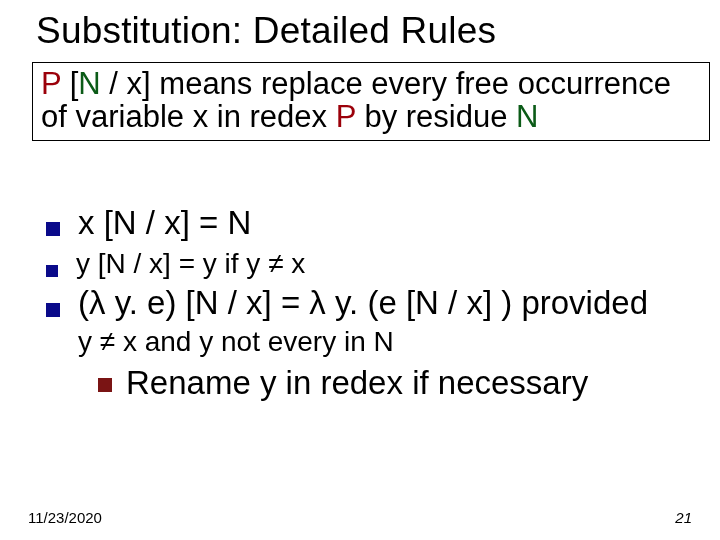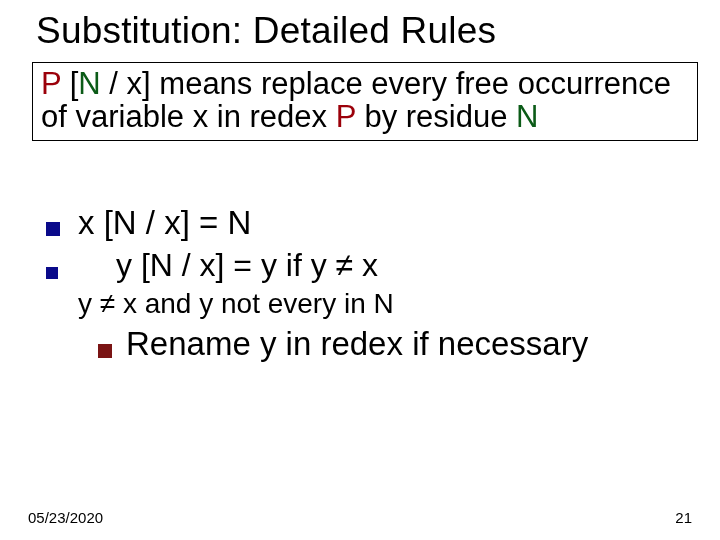--- a/index.html
+++ b/index.html
@@ -24,40 +24,40 @@
     top: 10px;
     font-size: 37px;
     letter-spacing: 0.2px;
   }
   .def-box {
     position: absolute;
     left: 32px;
     top: 62px;
     width: 648px;
     border: 1.5px solid #000;
-    padding: 4px 8px 6px 8px;
+    padding: 4px 20px 6px 8px;
     font-size: 31px;
     line-height: 1.08;
   }
   .P { color: #9b000a; }
   .x { color: #000; }
   .N { color: #0b5b17; }
   .rules {
     position: absolute;
     left: 32px;
     top: 205px;
     width: 660px;
   }
   .row {
     display: flex;
     align-items: center;
     margin-bottom: 6px;
   }
   .row.big { font-size: 33px; line-height: 1.12; }
-  .row.sm  { font-size: 32px; line-height: 1.12; gap: 40px; }
+  .row.sm  { font-size: 28px; line-height: 1.12; }
   .bullet {
     flex: 0 0 auto;
     width: 14px;
     height: 14px;
     background: #0a0a8a;
     margin-top: 12px;
     margin-left: 14px;
     margin-right: 18px;
   }
   .bullet.sm { width: 12px; height: 12px; margin-top: 14px; }
@@ -65,40 +65,41 @@
   .cond {
     font-size: 28px;
     line-height: 1.12;
     margin-left: 46px;
     margin-top: -2px;
     margin-bottom: 6px;
   }
   .sub { font-size: 0.62em; vertical-align: sub; }
   .nested {
     display: flex;
-    align-items: center;
+    align-items: flex-start;
     font-size: 33px;
     margin-left: 66px;
     margin-top: 4px;
   }
   .nested .bullet {
     width: 14px; height: 14px; margin-top: 14px; margin-left: 0; margin-right: 14px;
     background: #7a1414;
   }
   .footer-date {
     position: absolute;
     left: 28px;
     bottom: 14px;
     font-size: 15px;
   }
   .footer-num {
     position: absolute;
     right: 28px;
     bottom: 14px;
     font-size: 15px;
+    font-style: italic;
   }
 </style>
 </head>
 <body>
 
 <div class="slide">
 
   <div class="title">Substitution: Detailed Rules</div>
 
   <div class="def-box">
@@ -112,26 +113,30 @@
       <div class="rtxt">x [N / x] = N</div>
     </div>
 
     <div class="row sm">
       <div class="bullet sm"></div>
       <div class="rtxt">y [N / x] = y if y ≠ x</div>
     </div>
 
 
 
+    <div class="row big">
+      <div class="bullet"></div>
+      <div class="rtxt">(λ y. e) [N / x] = λ y. (e [N / x] ) provided</div>
+    </div>
 
     <div class="cond">y ≠ x and y not every in N</div>
 
     <div class="nested">
       <div class="bullet"></div>
       <div>Rename y in redex if necessary</div>
     </div>
 
   </div>
 
-  <div class="footer-date">05/23/2020</div>
+  <div class="footer-date">11/23/2020</div>
   <div class="footer-num">21</div>
 
 </div>
 
 </body></html>

